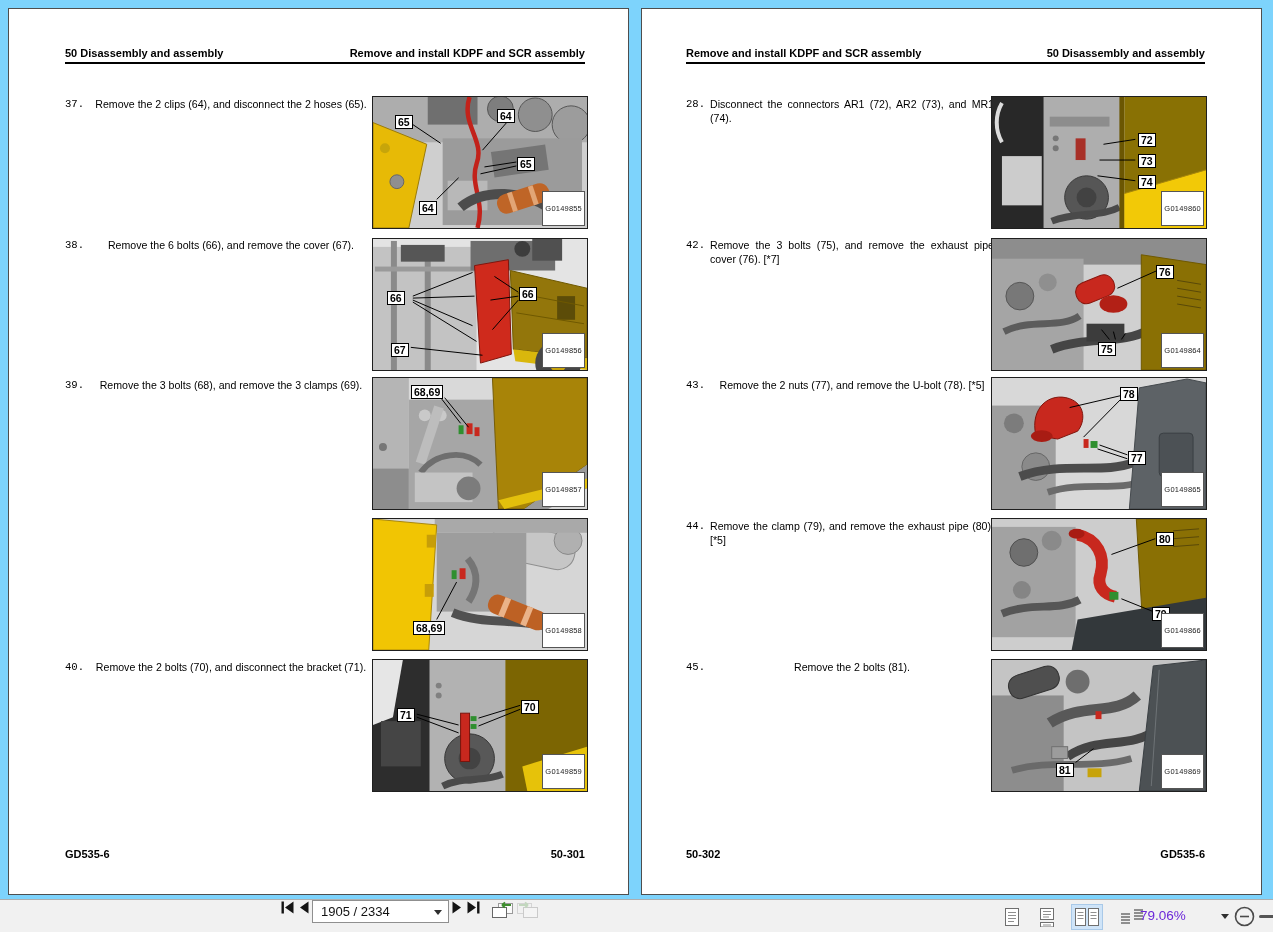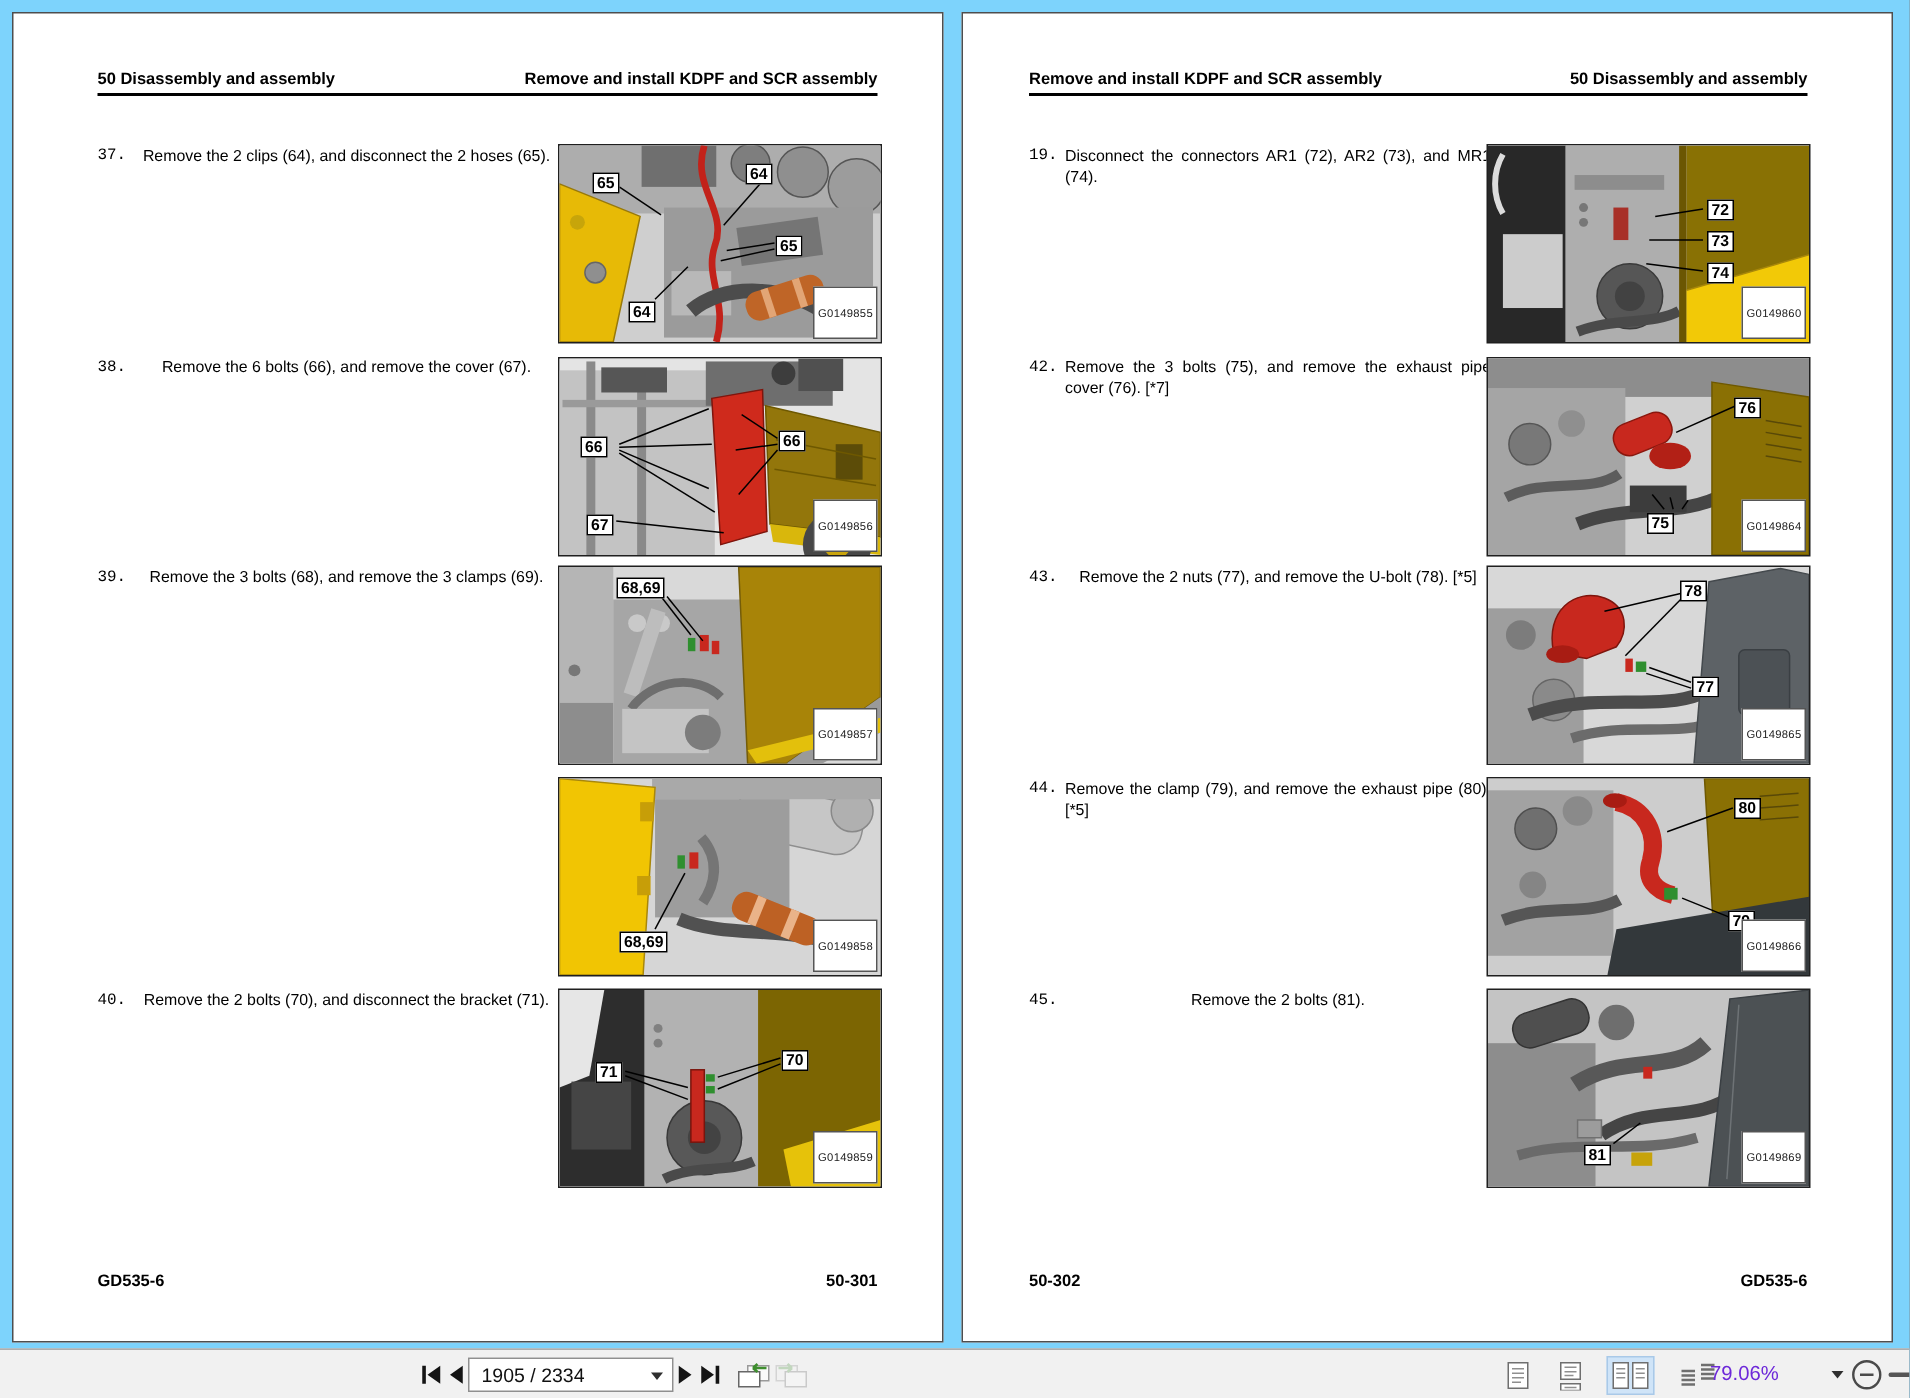--- a/index.html
+++ b/index.html
@@ -51,21 +51,21 @@
     border:1px solid #555; font-size:7.5px; line-height:9px; padding:12px 2px;
     color:#222; letter-spacing:.2px;
   }
 
   
   .toolbar {
     position:absolute; left:0; top:899px; width:1273px; height:33px;
     background:#f1f1f1; border-top:1px solid #aeaeae; overflow:hidden;
   }
   .toolbar button { border:0; background:none; padding:0; cursor:pointer; display:flex; align-items:center; }
-  .nav-group { position:absolute; left:279px; top:0; height:33px; display:flex; align-items:center; gap:2px; }
+  .nav-group { position:absolute; left:279px; top:0; height:33px; display:flex; align-items:flex-start; gap:2px; }
   .pagebox {
     position:relative; width:137px; height:23px; background:#fff;
     border:1px solid #8f8f8f; display:inline-block;
   }
   .pagebox input {
     border:0; outline:none; background:transparent; width:112px; height:21px;
     font-family:"Liberation Sans",sans-serif; font-size:13px; color:#111; padding-left:8px;
   }
   .tri-down {
     position:absolute; right:6px; top:9px; width:0; height:0;
@@ -285,21 +285,21 @@
     </div>
 
     <div class="page pR">
       <div class="phead">
         <span>Remove and install KDPF and SCR assembly</span>
         <span>50 Disassembly and assembly</span>
       </div>
       <div class="rule"></div>
 
       <div class="step" style="top:89px">
-        <span class="sn">19.</span>
+        <span class="sn">28.</span>
         <div class="st">Disconnect the connectors AR1 (72), AR2 (73), and MR1 (74).</div>
       </div>
       <div class="step" style="top:230px">
         <span class="sn">42.</span>
         <div class="st">Remove the 3 bolts (75), and remove the exhaust pipe cover (76). [*7]</div>
       </div>
       <div class="step" style="top:370px">
         <span class="sn">43.</span>
         <div class="st nw">Remove the 2 nuts (77), and remove the U-bolt (78). [*5]</div>
       </div>

